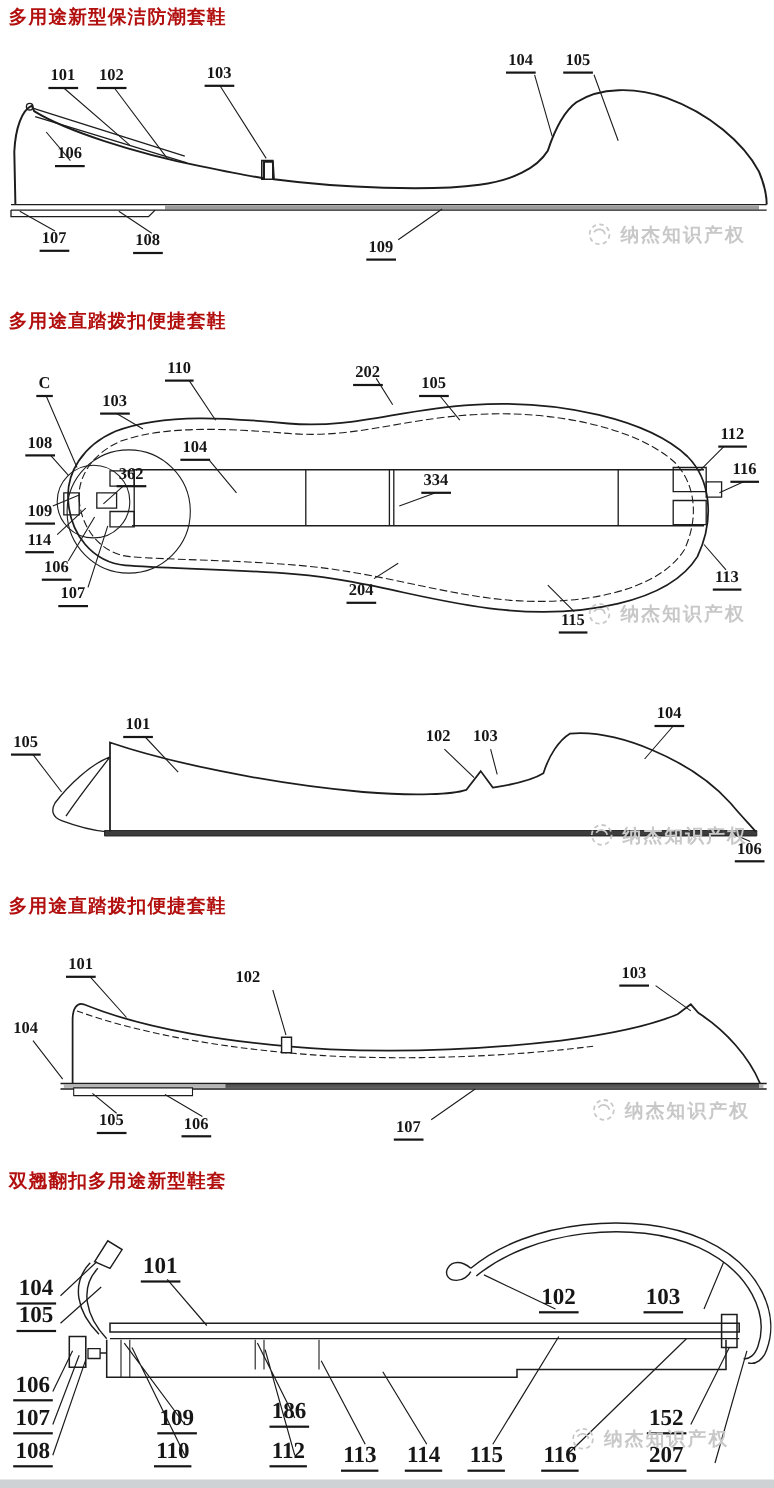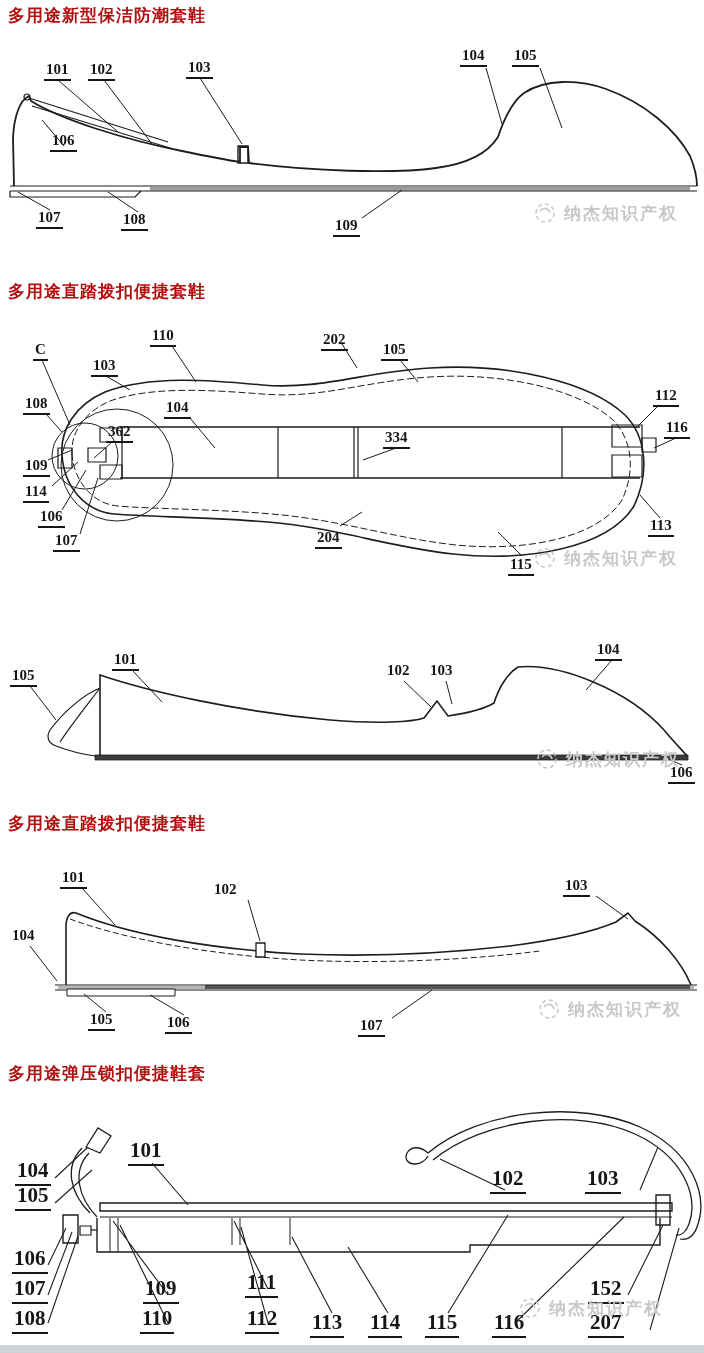--- a/index.html
+++ b/index.html
@@ -114,21 +114,21 @@
     </svg>
     <span class="lbl" style="left:60px;top:15px">101</span>
     <span class="lbl nu" style="left:212px;top:27px">102</span>
     <span class="lbl" style="left:563px;top:23px">103</span>
     <span class="lbl nu" style="left:10px;top:73px">104</span>
     <span class="lbl" style="left:88px;top:157px">105</span>
     <span class="lbl" style="left:165px;top:160px">106</span>
     <span class="lbl" style="left:358px;top:163px">107</span>
   </div>
 
-  <h2 class="fig-title" style="top:1064px">多用途弹压锁扣便捷鞋套</h2>
+  <h2 class="fig-title" style="top:1064px">双翘翻扣多用途新型鞋套</h2>
   <div class="fig" style="top:1095px;height:252px">
     <svg width="704" height="252" viewBox="0 0 704 252" fill="none" stroke="#1d1d1d">
       <rect x="100" y="108" width="572" height="8" stroke-width="1.4"></rect>
       <path d="M100,122 H672" stroke-width="1.2"></path>
       <path d="M97,123 L97,157 L470,157 L470,150 L660,150 L660,123" stroke-width="1.4"></path>
       <path d="M110,123 V157 M118,123 V157 M232,123 V150 M240,123 V150 M290,123 V150" stroke-width="1"></path>
       <rect x="656" y="100" width="14" height="30" stroke-width="1.4"></rect>
       <rect x="63" y="120" width="15" height="28" stroke-width="1.4"></rect>
       <rect x="80" y="131" width="11" height="9" stroke-width="1.2"></rect>
       <path d="M91,135 H97" stroke-width="1.2"></path>
@@ -141,21 +141,21 @@
     <span class="lbl big" style="left:15px;top:65px">104</span>
     <span class="lbl big" style="left:15px;top:90px">105</span>
     <span class="lbl big" style="left:128px;top:45px">101</span>
     <span class="lbl big" style="left:490px;top:73px">102</span>
     <span class="lbl big" style="left:585px;top:73px">103</span>
     <span class="lbl big" style="left:12px;top:153px">106</span>
     <span class="lbl big" style="left:12px;top:183px">107</span>
     <span class="lbl big" style="left:12px;top:213px">108</span>
     <span class="lbl big" style="left:143px;top:183px">109</span>
     <span class="lbl big" style="left:140px;top:213px">110</span>
-    <span class="lbl big" style="left:245px;top:177px">111</span>
+    <span class="lbl big" style="left:245px;top:177px">186</span>
     <span class="lbl big" style="left:245px;top:213px">112</span>
     <span class="lbl big" style="left:310px;top:217px">113</span>
     <span class="lbl big" style="left:368px;top:217px">114</span>
     <span class="lbl big" style="left:425px;top:217px">115</span>
     <span class="lbl big" style="left:492px;top:217px">116</span>
     <span class="lbl big" style="left:588px;top:183px">152</span>
     <span class="lbl big" style="left:588px;top:217px">207</span>
   </div>
 
   <div class="wm" style="left:533px;top:201px">

